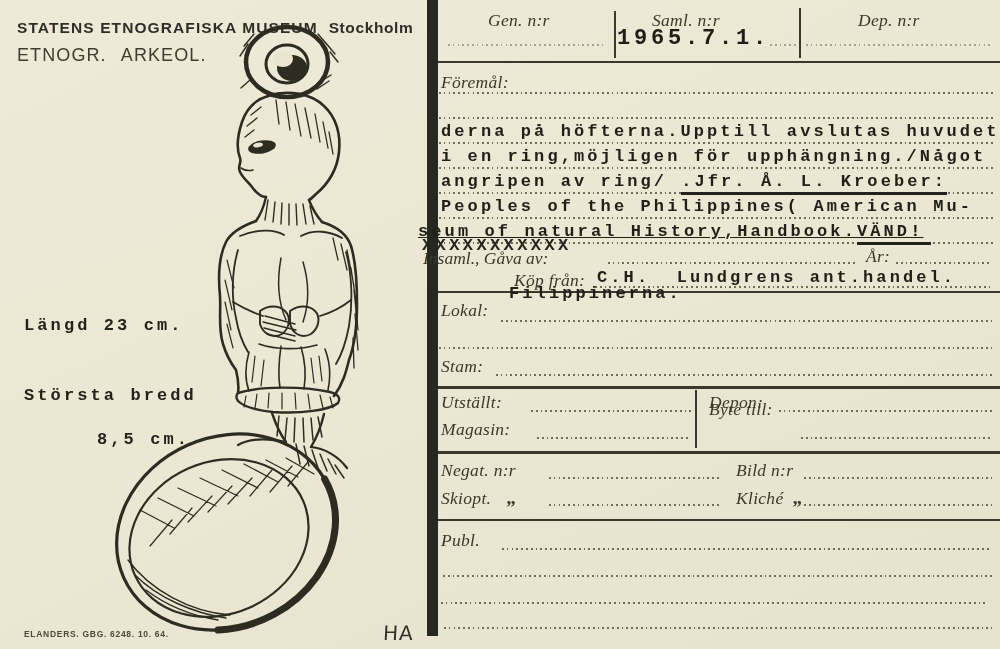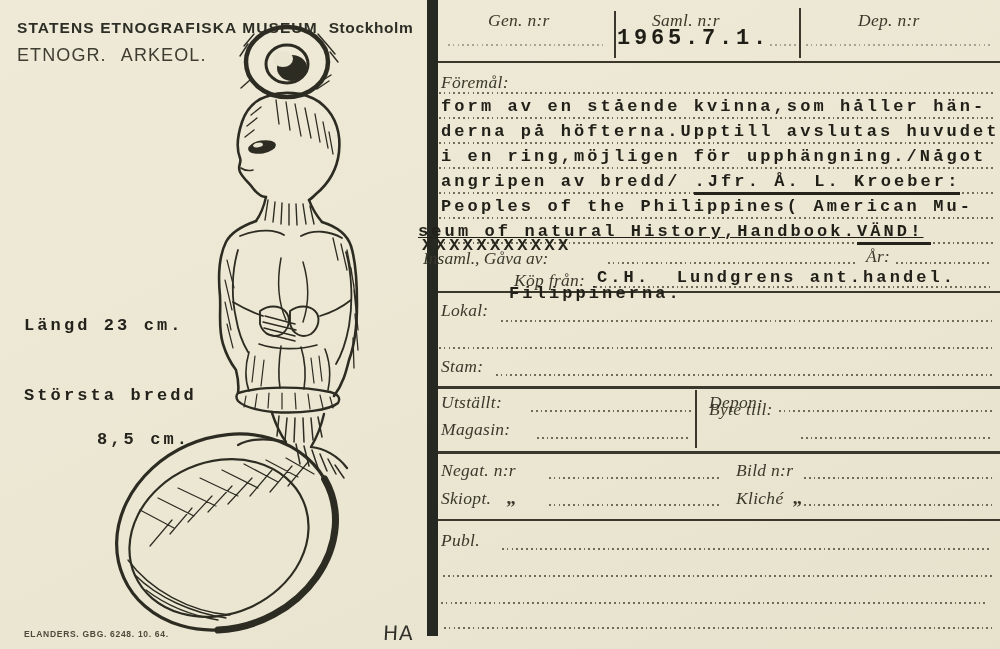--- a/index.html
+++ b/index.html
@@ -127,24 +127,23 @@
   <div class="solid" style="left:438px;top:61px;width:562px;"></div>
 
   <div class="dot" style="left:439px;top:92px;width:557px;"></div>
   <div class="dot" style="left:439px;top:117px;width:557px;"></div>
   <div class="dot" style="left:439px;top:142px;width:557px;"></div>
   <div class="dot" style="left:439px;top:167px;width:557px;"></div>
   <div class="dot" style="left:439px;top:192px;width:557px;"></div>
   <div class="dot" style="left:439px;top:217px;width:557px;"></div>
   <div class="dot" style="left:439px;top:242px;width:557px;"></div>
   <div class="lab" style="left:441px;top:73px;">Föremål:</div>
-  <div class="typed" style="left:441px;top:97px;">form av en stående kvinna,som håller hän-</div>
   <div class="typed" style="left:441px;top:122px;">derna på höfterna.Upptill avslutas huvudet</div>
   <div class="typed" style="left:441px;top:147px;">i en ring,möjligen för upphängning./Något</div>
-  <div class="typedrow" style="left:441px;top:172px;"><span>angripen av bredd/</span><span class="uline" style="margin-left:14px;margin-top:36px;">.Jfr. Å. L. Kroeber:</span></div>
+  <div class="typedrow" style="left:441px;top:172px;"><span>angripen av ring/</span><span class="uline" style="margin-left:14px;margin-top:36px;">.Jfr. Å. L. Kroeber:</span></div>
   <div class="typed" style="left:441px;top:197px;">Peoples of the Philippines( American Mu-</div>
   <div class="typedrow" style="left:418px;top:222px;text-decoration:underline;"><span>seum of natural History,Handbook.</span><span class="uline" style="padding-right:8px;">VÄND!</span></div>
 
   <div class="strikewrap">
     <span class="lab2">Insaml., Gåva av:</span>
     <span class="xxx">XXXXXXXXXXX</span>
   </div>
   <div class="dot" style="left:608px;top:262px;width:248px;"></div>
   <div class="lab" style="left:866px;top:247px;">År:</div>
   <div class="dot" style="left:896px;top:262px;width:96px;"></div>

